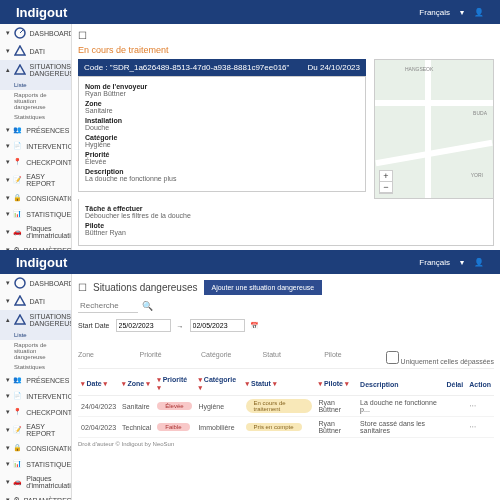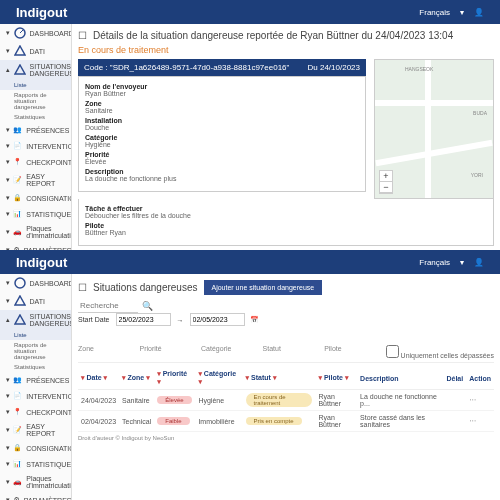--- a/index.html
+++ b/index.html
@@ -25,21 +25,21 @@
 .fld{margin-bottom:3px}
 .fld b{display:block;font-size:7px;color:#222}
 .fld span{color:#666;font-size:7px}
 .map{width:120px;height:140px;background:#e8f0e8;position:relative;border:1px solid #ccc}
 .map .road{position:absolute;background:#fff}
 .map .lbl{position:absolute;font-size:5px;color:#888}
 .mapctrl{position:absolute;bottom:4px;left:4px;width:14px;background:#fff;border:1px solid #ccc;font-size:9px}
 .mapctrl div{text-align:center;border-bottom:1px solid #ccc;cursor:pointer}
 .secthdr{background:#1d3e7a;color:#fff;padding:3px 6px;font-size:8px;margin-top:4px}
 .btn-add{background:#2e4c8f;color:#fff;padding:4px 8px;font-size:7px;border:none;cursor:pointer;float:right}
-.search{display:flex;gap:4px;align-items:center;margin-bottom:0}
+.search{display:flex;gap:4px;align-items:center;margin-bottom:6px}
 .search input{border:none;border-bottom:1px solid #ccc;font-size:8px;padding:2px;width:60px}
 .daterow{display:flex;gap:6px;align-items:center;font-size:7px;margin-bottom:16px}
 .daterow input{border:1px solid #ccc;padding:2px;font-size:7px;width:55px}
 .filterrow{display:flex;gap:8px;font-size:7px;color:#888;padding:3px 0;border-bottom:1px solid #eee}
 .filterrow>div{flex:1}
 .chk{float:right;font-size:7px;color:#666}
 .tbl{width:100%;font-size:7px;margin-top:4px;border-collapse:collapse}
 .tbl th{text-align:left;padding:3px;color:#1d3e7a;font-size:7px;border-bottom:1px solid #eee}
 .tbl th .arr{color:#c44}
 .tbl td{padding:3px;border-bottom:1px solid #f3f3f3;color:#555}
@@ -81,27 +81,26 @@
   <div class="sbitem">▾ <span>📝</span><span>EASY REPORT</span></div>
   <div class="sbitem">▾ <span>🔒</span><span>CONSIGNATIONS</span></div>
   <div class="sbitem">▾ <span>📊</span><span>STATISTIQUES</span></div>
   <div class="sbitem">▾ <span>🚗</span><span>Plaques d'immatriculation</span></div>
   <div class="sbitem">▾ <span>⚙</span><span>PARAMÈTRES</span></div>
 
  </div>
  <div class="main">
   <div class="pagetitle">
    <span>☐</span>
-   <span>Détails de la situation dangereuse reportée de Ryan Büttner du 24/04/2023 13:04</span>
   </div>
   <div class="status">En cours de traitement</div>
   <div class="detailrow">
    <div style="flex:1">
     <div class="codebar">
-     <span>Code : "SDR_1a626489-9571-47d0-a938-8881c97ee016"</span>
+     <span>Code : "SDR_1a626489-8513-47d0-a938-8881c97ee016"</span>
      <span>Du 24/10/2023</span>
     </div>
     <div class="details">
      <div class="fld"><b>Nom de l'envoyeur</b><span>Ryan Büttner</span></div>
      <div class="fld"><b>Zone</b><span>Sanitaire</span></div>
      <div class="fld"><b>Installation</b><span>Douche</span></div>
      <div class="fld"><b>Catégorie</b><span>Hygiène</span></div>
      <div class="fld"><b>Priorité</b><span>Élevée</span></div>
      <div class="fld"><b>Description</b><span>La douche ne fonctionne plus</span></div>
     </div>

